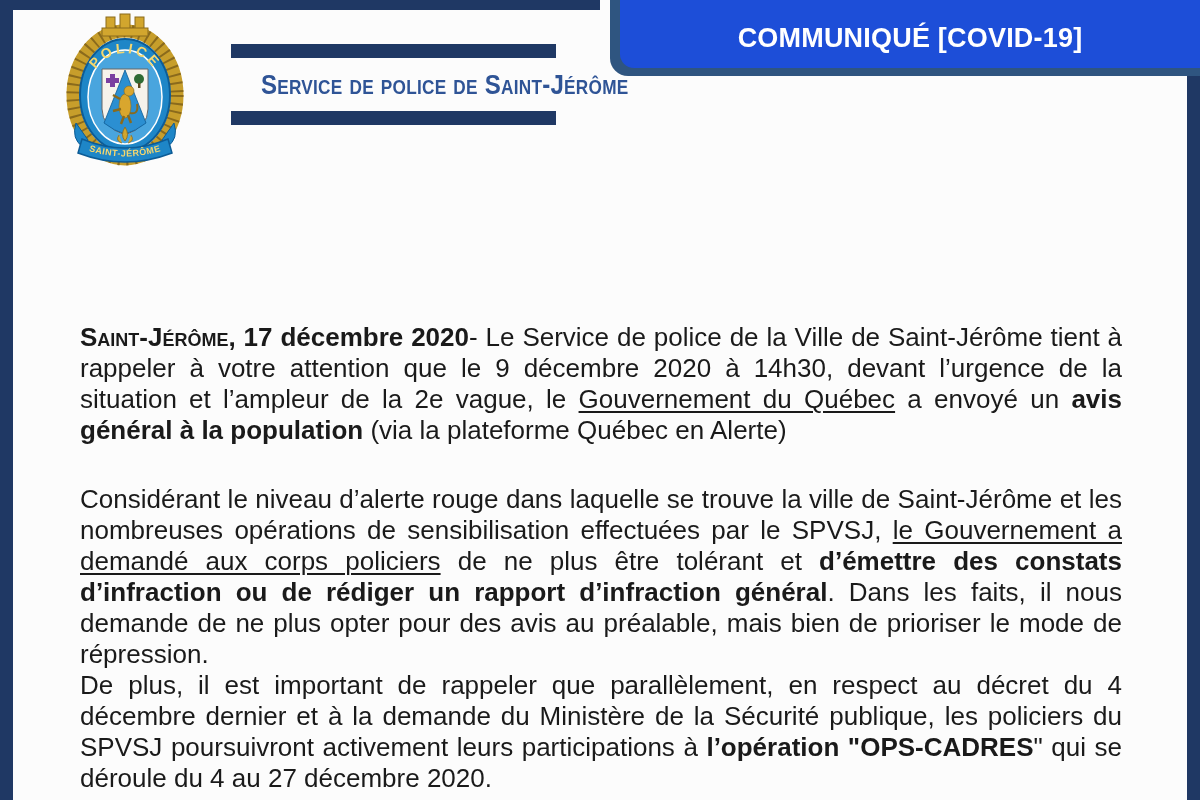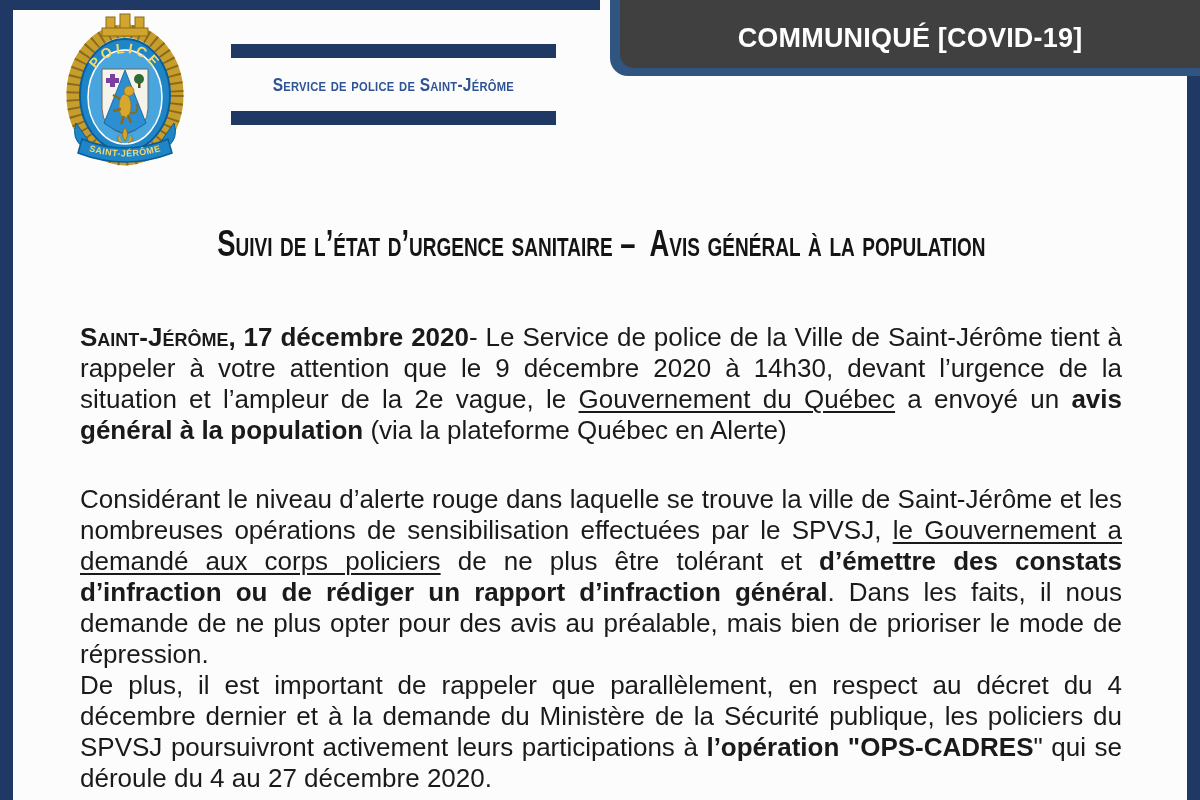--- a/index.html
+++ b/index.html
@@ -13,29 +13,29 @@
   .edge-right{right:0;top:0;width:13px;height:800px;}
   .edge-top{left:0;top:0;width:600px;height:10px;}
 
   
   .badge{position:absolute;left:66px;top:13px;width:118px;height:158px;z-index:3;}
 
   
   .orgblock{position:absolute;left:231px;top:44px;width:325px;z-index:3;}
   .bar{height:14px;background:#1F3864;}
   .orgname{margin:12px 0 11px;text-align:center;font-weight:bold;color:#2F5496;
-    font-size:18px;line-height:30px;white-space:nowrap;}
+    font-size:28px;line-height:30px;white-space:nowrap;}
   .orgname-inner{display:inline-block;font-variant:small-caps;
     transform:scaleX(0.86);transform-origin:center;letter-spacing:.3px;}
 
   
   .banner-shadow{position:absolute;left:610px;top:0;width:590px;height:76px;
     background:#2F5580;border-radius:0 0 0 18px;z-index:2;}
   .banner{position:absolute;left:620px;top:0;width:580px;height:68px;
-    background:#404040;border-radius:0 0 0 14px;z-index:3;
+    background:#1d4ed8;border-radius:0 0 0 14px;z-index:3;
     display:flex;align-items:center;justify-content:center;}
   .banner-text{color:#FFFFFF;font-weight:bold;font-size:27px;margin-top:9px;
     letter-spacing:.2px;}
 
   
   .title{position:absolute;left:80px;right:78px;top:222px;margin:0;
     text-align:center;color:#141414;z-index:3;}
   .title-inner{display:inline-block;font-variant:small-caps;font-weight:bold;
     font-size:36px;line-height:44px;transform:scaleX(0.76);
     transform-origin:center;white-space:pre;}
@@ -107,21 +107,20 @@
     <div class="bar"></div>
     <div class="orgname"><span class="orgname-inner">Service de police de Saint-Jérôme</span></div>
     <div class="bar"></div>
   </div>
 
   <div class="banner-shadow"></div>
   <div class="banner">
     <span class="banner-text">COMMUNIQUÉ [COVID-19]</span>
   </div>
 
-  <h1 class="title"><span class="title-inner">Suivi de l’état d’urgence sanitaire –  Avis général à la population</span></h1>
 
   <p class="para p1"><span class="b sc">Saint-Jérôme,</span><span class="b"> 17 décembre 2020</span><span>- Le Service de police de la Ville de Saint-Jérôme tient à rappeler à votre attention que le 9 décembre 2020 à 14h30, devant l’urgence de la situation et l’ampleur de la 2e vague, le </span><span class="u">Gouvernement du Québec</span><span> a envoyé un </span><span class="b">avis général à la population</span><span> (via la plateforme Québec en Alerte)</span></p>
 
   <p class="para p2"><span>Considérant le niveau d’alerte rouge dans laquelle se trouve la ville de Saint-Jérôme et les nombreuses opérations de sensibilisation effectuées par le SPVSJ, </span><span class="u">le Gouvernement a demandé aux corps policiers</span><span> de ne plus être tolérant et </span><span class="b">d’émettre des constats d’infraction ou de rédiger un rapport d’infraction général</span><span>. Dans les faits, il nous demande de ne plus opter pour des avis au préalable, mais bien de prioriser le mode de répression.</span></p>
 
   <p class="para p3"><span>De plus, il est important de rappeler que parallèlement, en respect au décret du 4 décembre dernier et à la demande du Ministère de la Sécurité publique, les policiers du SPVSJ poursuivront activement leurs participations à </span><span class="b">l’opération "OPS-CADRES</span><span>" qui se déroule du 4 au 27 décembre 2020.</span></p>
 
 </div>
 
 </body></html>

